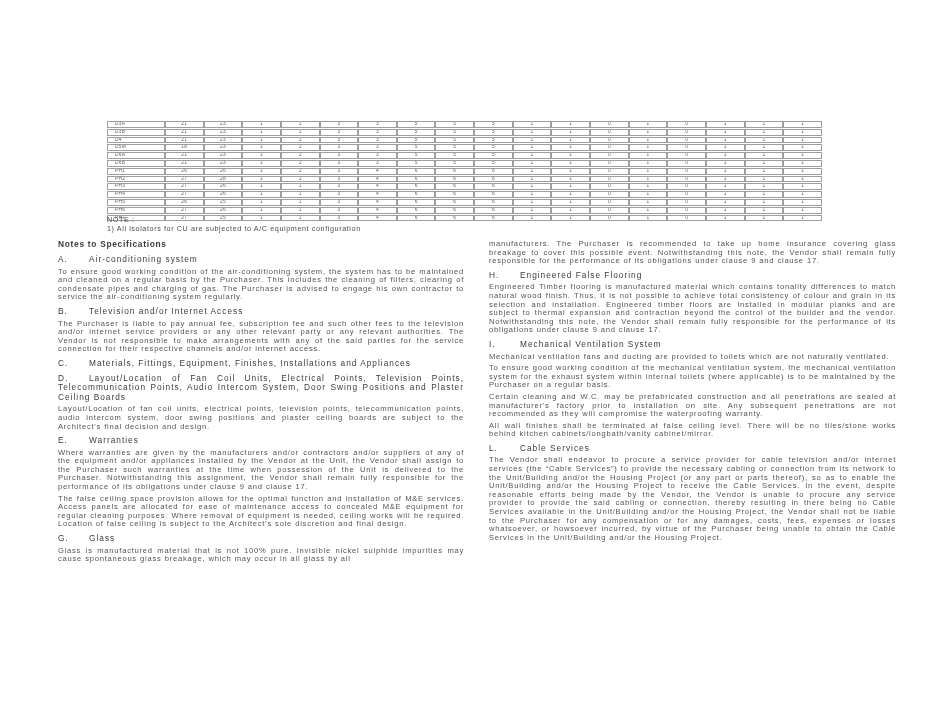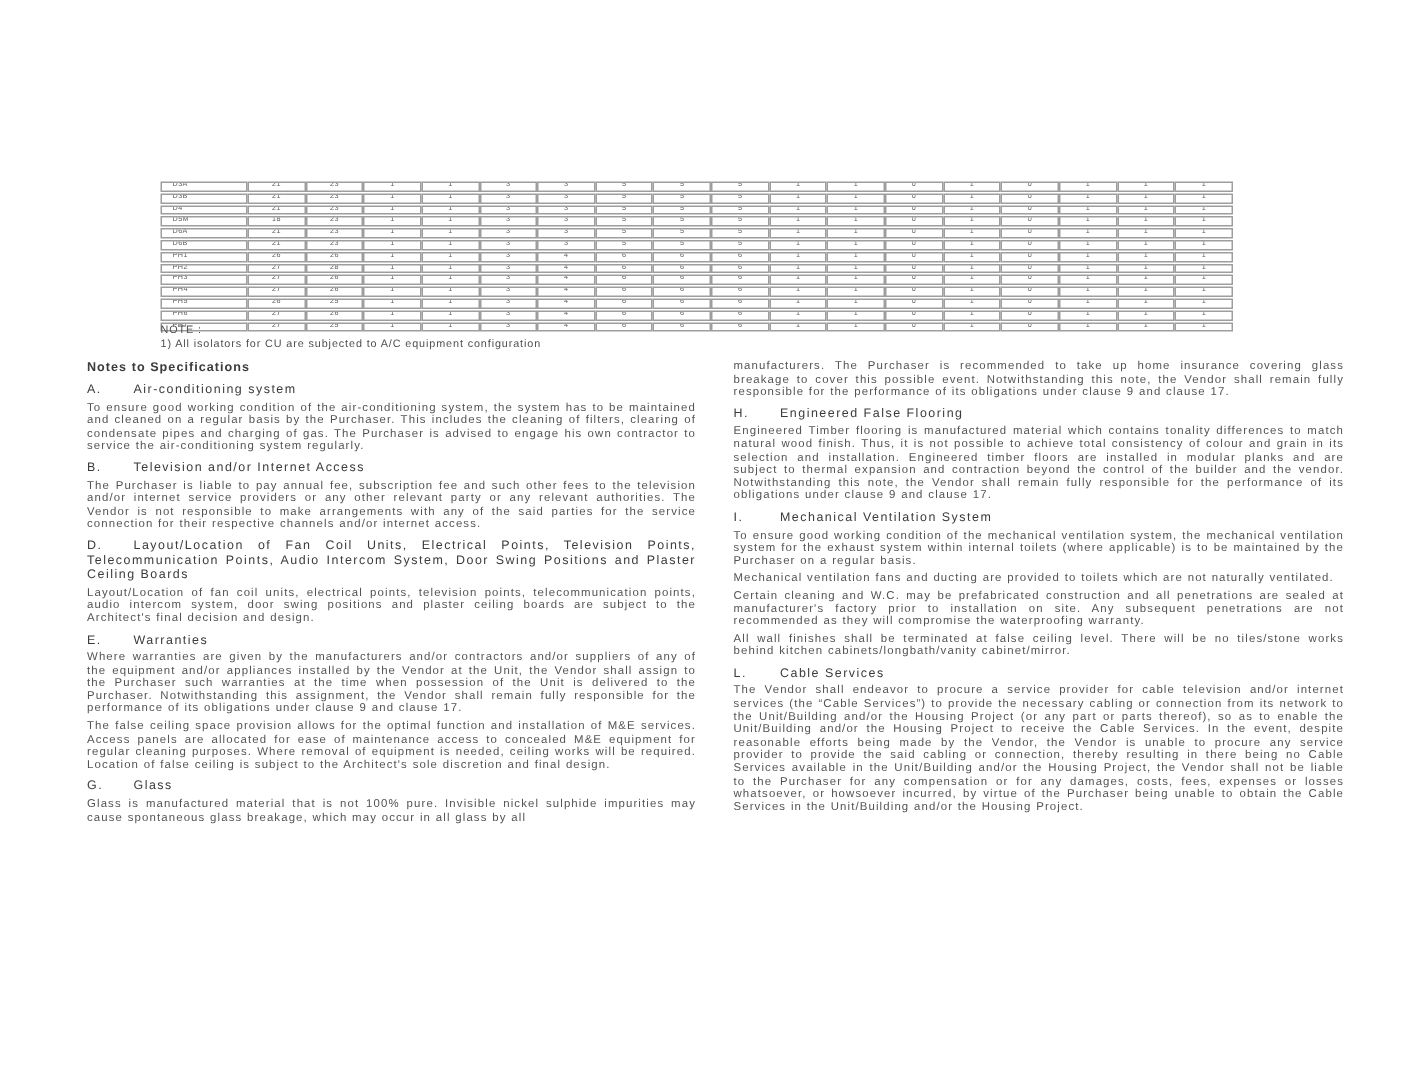--- a/index.html
+++ b/index.html
@@ -322,35 +322,36 @@
     <div>NOTE :</div>
     <div>1) All isolators for CU are subjected to A/C equipment configuration</div>
   </div>
 
   <div class="col col-left" id="col-left">
     <div class="notes-title">Notes to Specifications</div>
   <div class="sec-heading"><span class="sec-letter">A.</span><span>Air-conditioning system</span></div>
       <div class="para">To ensure good working condition of the air-conditioning system, the system has to be maintained and cleaned on a regular basis by the Purchaser. This includes the cleaning of filters, clearing of condensate pipes and charging of gas. The Purchaser is advised to engage his own contractor to service the air-conditioning system regularly.</div>
       <div class="sec-heading"><span class="sec-letter">B.</span><span>Television and/or Internet Access</span></div>
       <div class="para">The Purchaser is liable to pay annual fee, subscription fee and such other fees to the television and/or internet service providers or any other relevant party or any relevant authorities. The Vendor is not responsible to make arrangements with any of the said parties for the service connection for their respective channels and/or internet access.</div>
+      <div class="sec-heading"><span class="sec-letter">C.</span><span>Materials, Fittings, Equipment, Finishes, Installations and Appliances</span></div>
       <div class="sec-heading"><span class="sec-letter">D.</span><span>Layout/Location of Fan Coil Units, Electrical Points, Television Points, Telecommunication Points, Audio Intercom System, Door Swing Positions and Plaster Ceiling Boards</span></div>
       <div class="para">Layout/Location of fan coil units, electrical points, television points, telecommunication points, audio intercom system, door swing positions and plaster ceiling boards are subject to the Architect's final decision and design.</div>
       <div class="sec-heading"><span class="sec-letter">E.</span><span>Warranties</span></div>
       <div class="para">Where warranties are given by the manufacturers and/or contractors and/or suppliers of any of the equipment and/or appliances installed by the Vendor at the Unit, the Vendor shall assign to the Purchaser such warranties at the time when possession of the Unit is delivered to the Purchaser. Notwithstanding this assignment, the Vendor shall remain fully responsible for the performance of its obligations under clause 9 and clause 17.</div>
       <div class="para">The false ceiling space provision allows for the optimal function and installation of M&amp;E services. Access panels are allocated for ease of maintenance access to concealed M&amp;E equipment for regular cleaning purposes. Where removal of equipment is needed, ceiling works will be required. Location of false ceiling is subject to the Architect's sole discretion and final design.</div>
       <div class="sec-heading"><span class="sec-letter">G.</span><span>Glass</span></div>
       <div class="para">Glass is manufactured material that is not 100% pure. Invisible nickel sulphide impurities may cause spontaneous glass breakage, which may occur in all glass by all</div>
     </div>
 
   <div class="col col-right" id="col-right">
       <div class="para">manufacturers. The Purchaser is recommended to take up home insurance covering glass breakage to cover this possible event. Notwithstanding this note, the Vendor shall remain fully responsible for the performance of its obligations under clause 9 and clause 17.</div>
       <div class="sec-heading"><span class="sec-letter">H.</span><span>Engineered False Flooring</span></div>
       <div class="para">Engineered Timber flooring is manufactured material which contains tonality differences to match natural wood finish. Thus, it is not possible to achieve total consistency of colour and grain in its selection and installation. Engineered timber floors are installed in modular planks and are subject to thermal expansion and contraction beyond the control of the builder and the vendor. Notwithstanding this note, the Vendor shall remain fully responsible for the performance of its obligations under clause 9 and clause 17.</div>
       <div class="sec-heading"><span class="sec-letter">I.</span><span>Mechanical Ventilation System</span></div>
+      <div class="para">Mechanical ventilation fans and ducting are provided to toilets which are not naturally ventilated.</div>
       <div class="para">To ensure good working condition of the mechanical ventilation system, the mechanical ventilation system for the exhaust system within internal toilets (where applicable) is to be maintained by the Purchaser on a regular basis.</div>
-      <div class="para">Mechanical ventilation fans and ducting are provided to toilets which are not naturally ventilated.</div>
       <div class="para">Certain cleaning and W.C. may be prefabricated construction and all penetrations are sealed at manufacturer's factory prior to installation on site. Any subsequent penetrations are not recommended as they will compromise the waterproofing warranty.</div>
       <div class="para">All wall finishes shall be terminated at false ceiling level. There will be no tiles/stone works behind kitchen cabinets/longbath/vanity cabinet/mirror.</div>
       <div class="sec-heading"><span class="sec-letter">L.</span><span>Cable Services</span></div>
       <div class="para">The Vendor shall endeavor to procure a service provider for cable television and/or internet services (the “Cable Services”) to provide the necessary cabling or connection from its network to the Unit/Building and/or the Housing Project (or any part or parts thereof), so as to enable the Unit/Building and/or the Housing Project to receive the Cable Services. In the event, despite reasonable efforts being made by the Vendor, the Vendor is unable to procure any service provider to provide the said cabling or connection, thereby resulting in there being no Cable Services available in the Unit/Building and/or the Housing Project, the Vendor shall not be liable to the Purchaser for any compensation or for any damages, costs, fees, expenses or losses whatsoever, or howsoever incurred, by virtue of the Purchaser being unable to obtain the Cable Services in the Unit/Building and/or the Housing Project.</div>
     </div>
 
 </div>
 
 </body></html>

